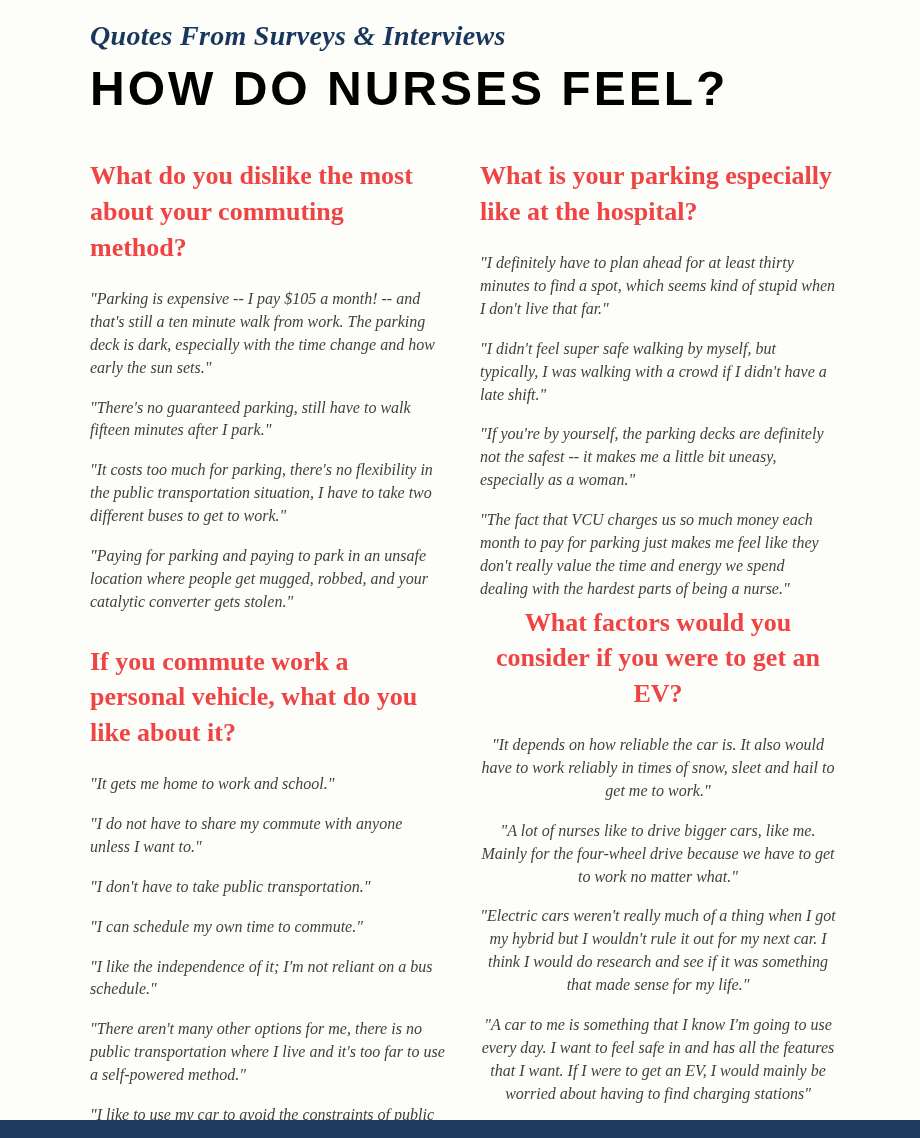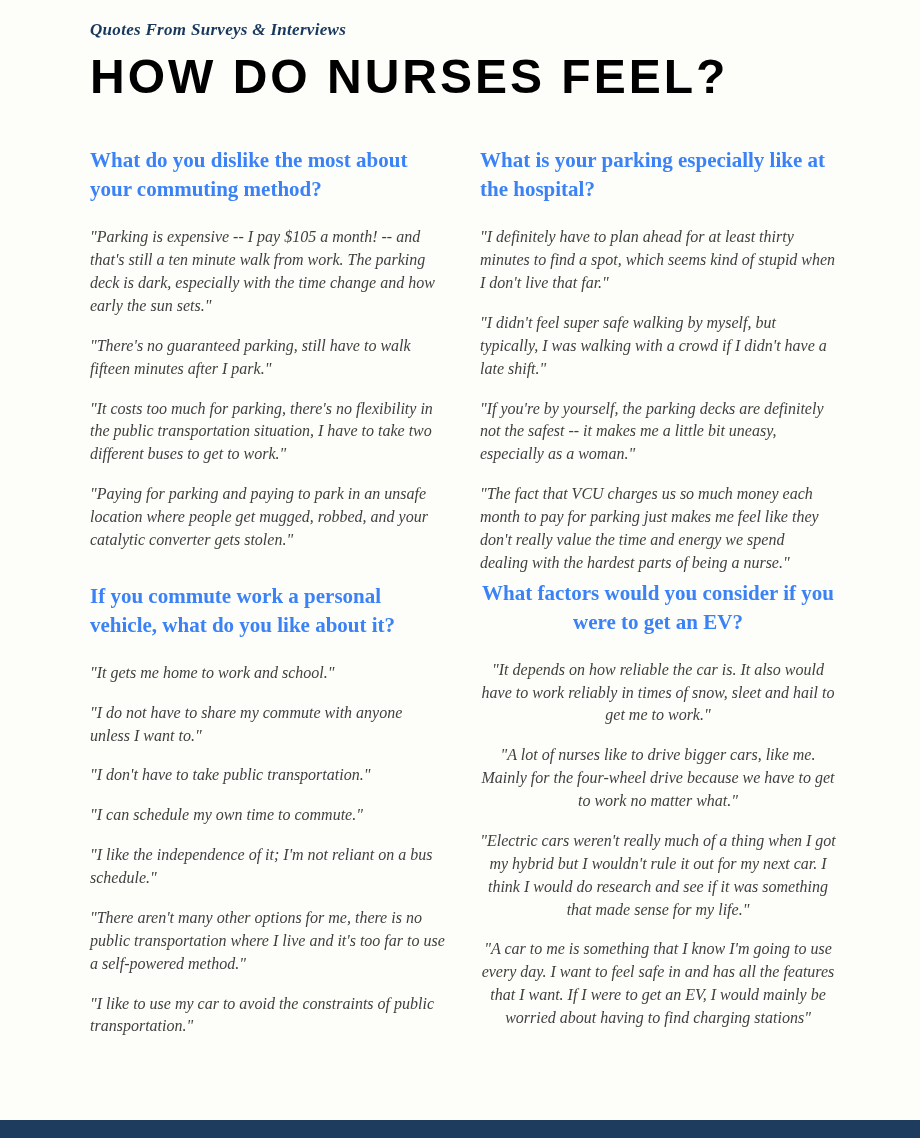--- a/index.html
+++ b/index.html
@@ -11,21 +11,21 @@
     margin: 0 auto;
     background: #fdfdfa;
     font-family: "Liberation Serif", serif;
     overflow: hidden;
   }
   .header { padding: 20px 90px 0 90px; }
   .subtitle {
     font-family: "Liberation Serif", serif;
     font-style: italic;
     font-weight: 700;
-    font-size: 17px;
+    font-size: 28px;
     letter-spacing: 0.3px;
     color: #17375c;
   }
   .title {
     font-family: "Liberation Sans", "DejaVu Sans", sans-serif;
     font-weight: 700;
     font-size: 48px;
     letter-spacing: 3px;
     color: #000000;
     margin-top: 12px;
@@ -35,23 +35,23 @@
     display: flex;
     gap: 34px;
     padding: 0 84px 0 90px;
     margin-top: 44px;
   }
   .column { flex: 1; min-width: 0; }
   .qa-section { margin: 0; }
   .section-heading {
     font-family: "Liberation Serif", serif;
     font-weight: 700;
-    font-size: 21px;
+    font-size: 26px;
     line-height: 1.38;
-    color: #3b82f6;
+    color: #ef4444;
     margin: 0 0 22px 0;
   }
   .quote {
     font-family: "Liberation Serif", serif;
     font-style: italic;
     font-size: 16px;
     line-height: 1.43;
     color: #3f3f3f;
     margin: 0 0 17px 0;
   }

